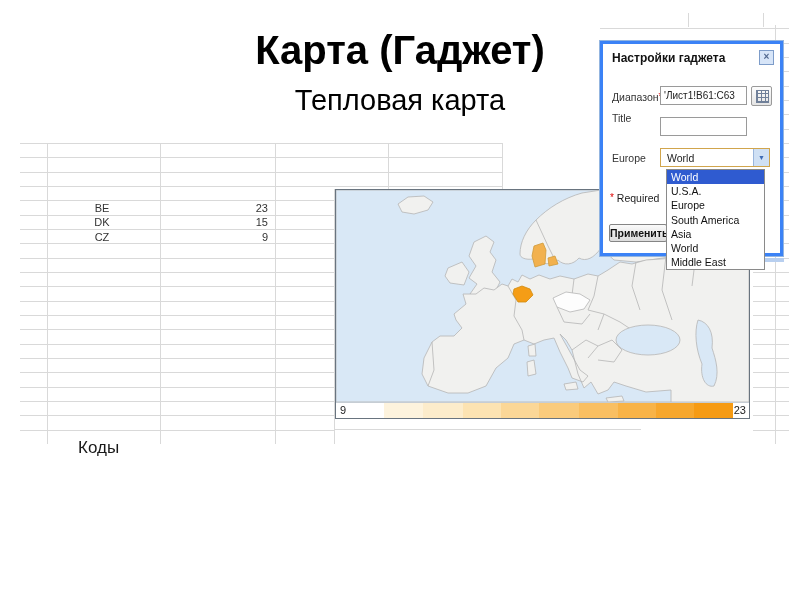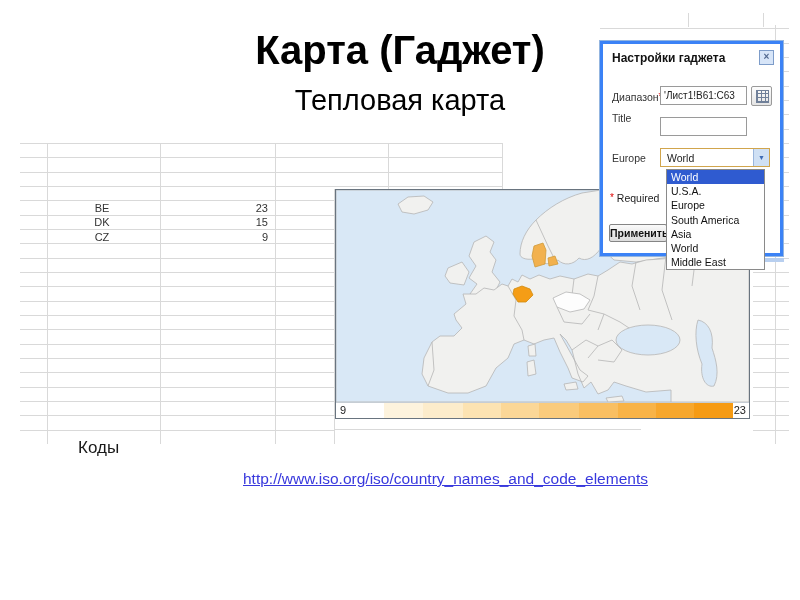--- a/index.html
+++ b/index.html
@@ -195,15 +195,14 @@
     <div class="dditem">Europe</div>
     <div class="dditem">South America</div>
     <div class="dditem">Asia</div>
     <div class="dditem">World</div>
     <div class="dditem">Middle East</div>
   </div>
 
   <div class="abs note">
     <span>Коды</span>
   </div>
-  <a href="#" class="abs isolink">http://www.iso.org/iso/country_names_and_code_elements</a>
 
 </div>
 
 </body></html>

